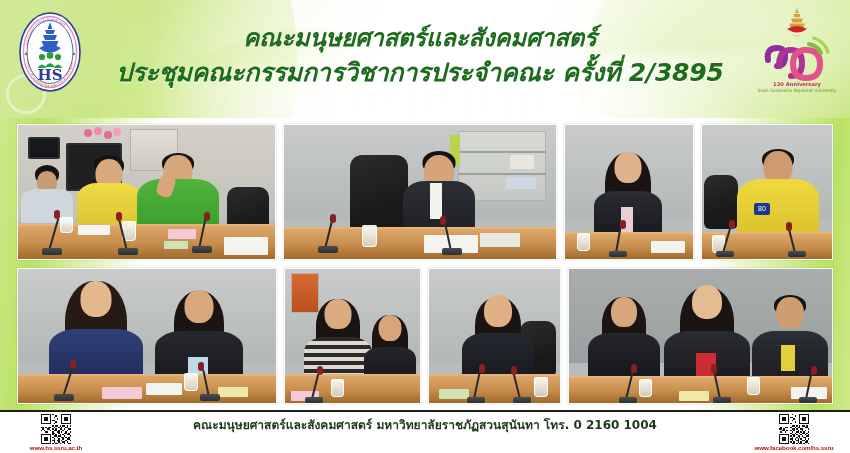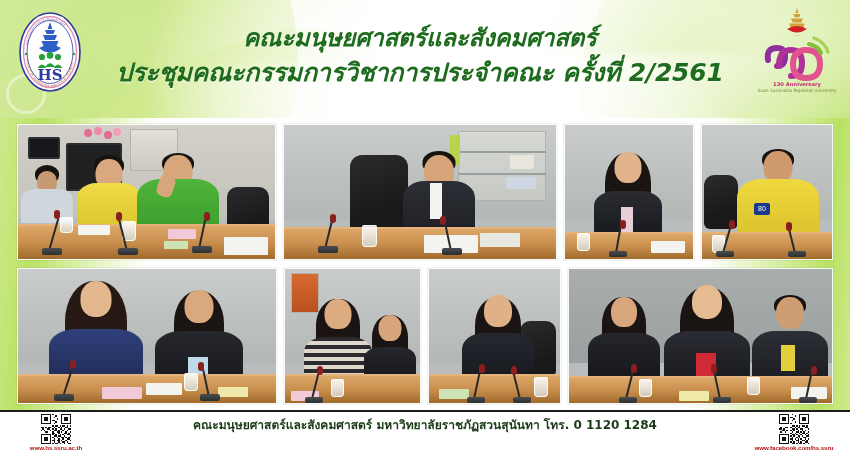--- a/index.html
+++ b/index.html
@@ -358,21 +358,21 @@
           <path d="M55 40 q9 2 12 9" stroke="#7fbf3a" stroke-width="4"></path>
           <path d="M60 34 q11 4 14 14" stroke="#a7d257" stroke-width="3.4"></path>
         </g>
         <text x="43" y="82" text-anchor="middle" font-family="DejaVu Sans, sans-serif" font-size="5.2" font-weight="bold" fill="#c2296f">130 Anniversary</text>
         <text x="43" y="88" text-anchor="middle" font-family="DejaVu Sans, sans-serif" font-size="4.4" fill="#7b8f2e">Suan Sunandha Rajabhat University</text>
       </svg>
     </div>
 
     <div class="hdr-titles">
       <div class="title-line title-line-1">คณะมนุษยศาสตร์และสังคมศาสตร์</div>
-      <div class="title-line title-line-2">ประชุมคณะกรรมการวิชาการประจำคณะ ครั้งที่ 2/2561</div>
+      <div class="title-line title-line-2">ประชุมคณะกรรมการวิชาการประจำคณะ ครั้งที่ 2/3895</div>
     </div>
   </div>
 
   <div class="photo-area">
     <div class="photo-grid">
 
       <div class="prow prow-top">
 
         <div class="photo" style="width:261px">
           <div class="scene">
@@ -702,21 +702,21 @@
           <rect x="10" y="20" width="2" height="1"></rect>
             <rect x="13" y="20" width="1" height="1"></rect>
           <rect x="16" y="20" width="1" height="1"></rect>
             <rect x="19" y="20" width="2" height="1"></rect>
         </g>
       </svg>
       <div class="qr-caption">www.hs.ssru.ac.th</div>
     </div>
 
     <div class="footer-text">
-      <div class="f-line-1">คณะมนุษยศาสตร์และสังคมศาสตร์ มหาวิทยาลัยราชภัฏสวนสุนันทา โทร. 0 1120 1284</div>
+      <div class="f-line-1">คณะมนุษยศาสตร์และสังคมศาสตร์ มหาวิทยาลัยราชภัฏสวนสุนันทา โทร. 0 2160 1004</div>
     </div>
 
     <div class="qr-block qr-right">
       <svg class="qr-code" viewBox="0 0 21 21" shape-rendering="crispEdges">
         <rect width="21" height="21" fill="#ffffff"></rect>
         <g fill="#111111">
           <rect x="0" y="0" width="7" height="1"></rect>
             <rect x="0" y="6" width="7" height="1"></rect>
           <rect x="0" y="0" width="1" height="7"></rect>
             <rect x="6" y="0" width="1" height="7"></rect>

